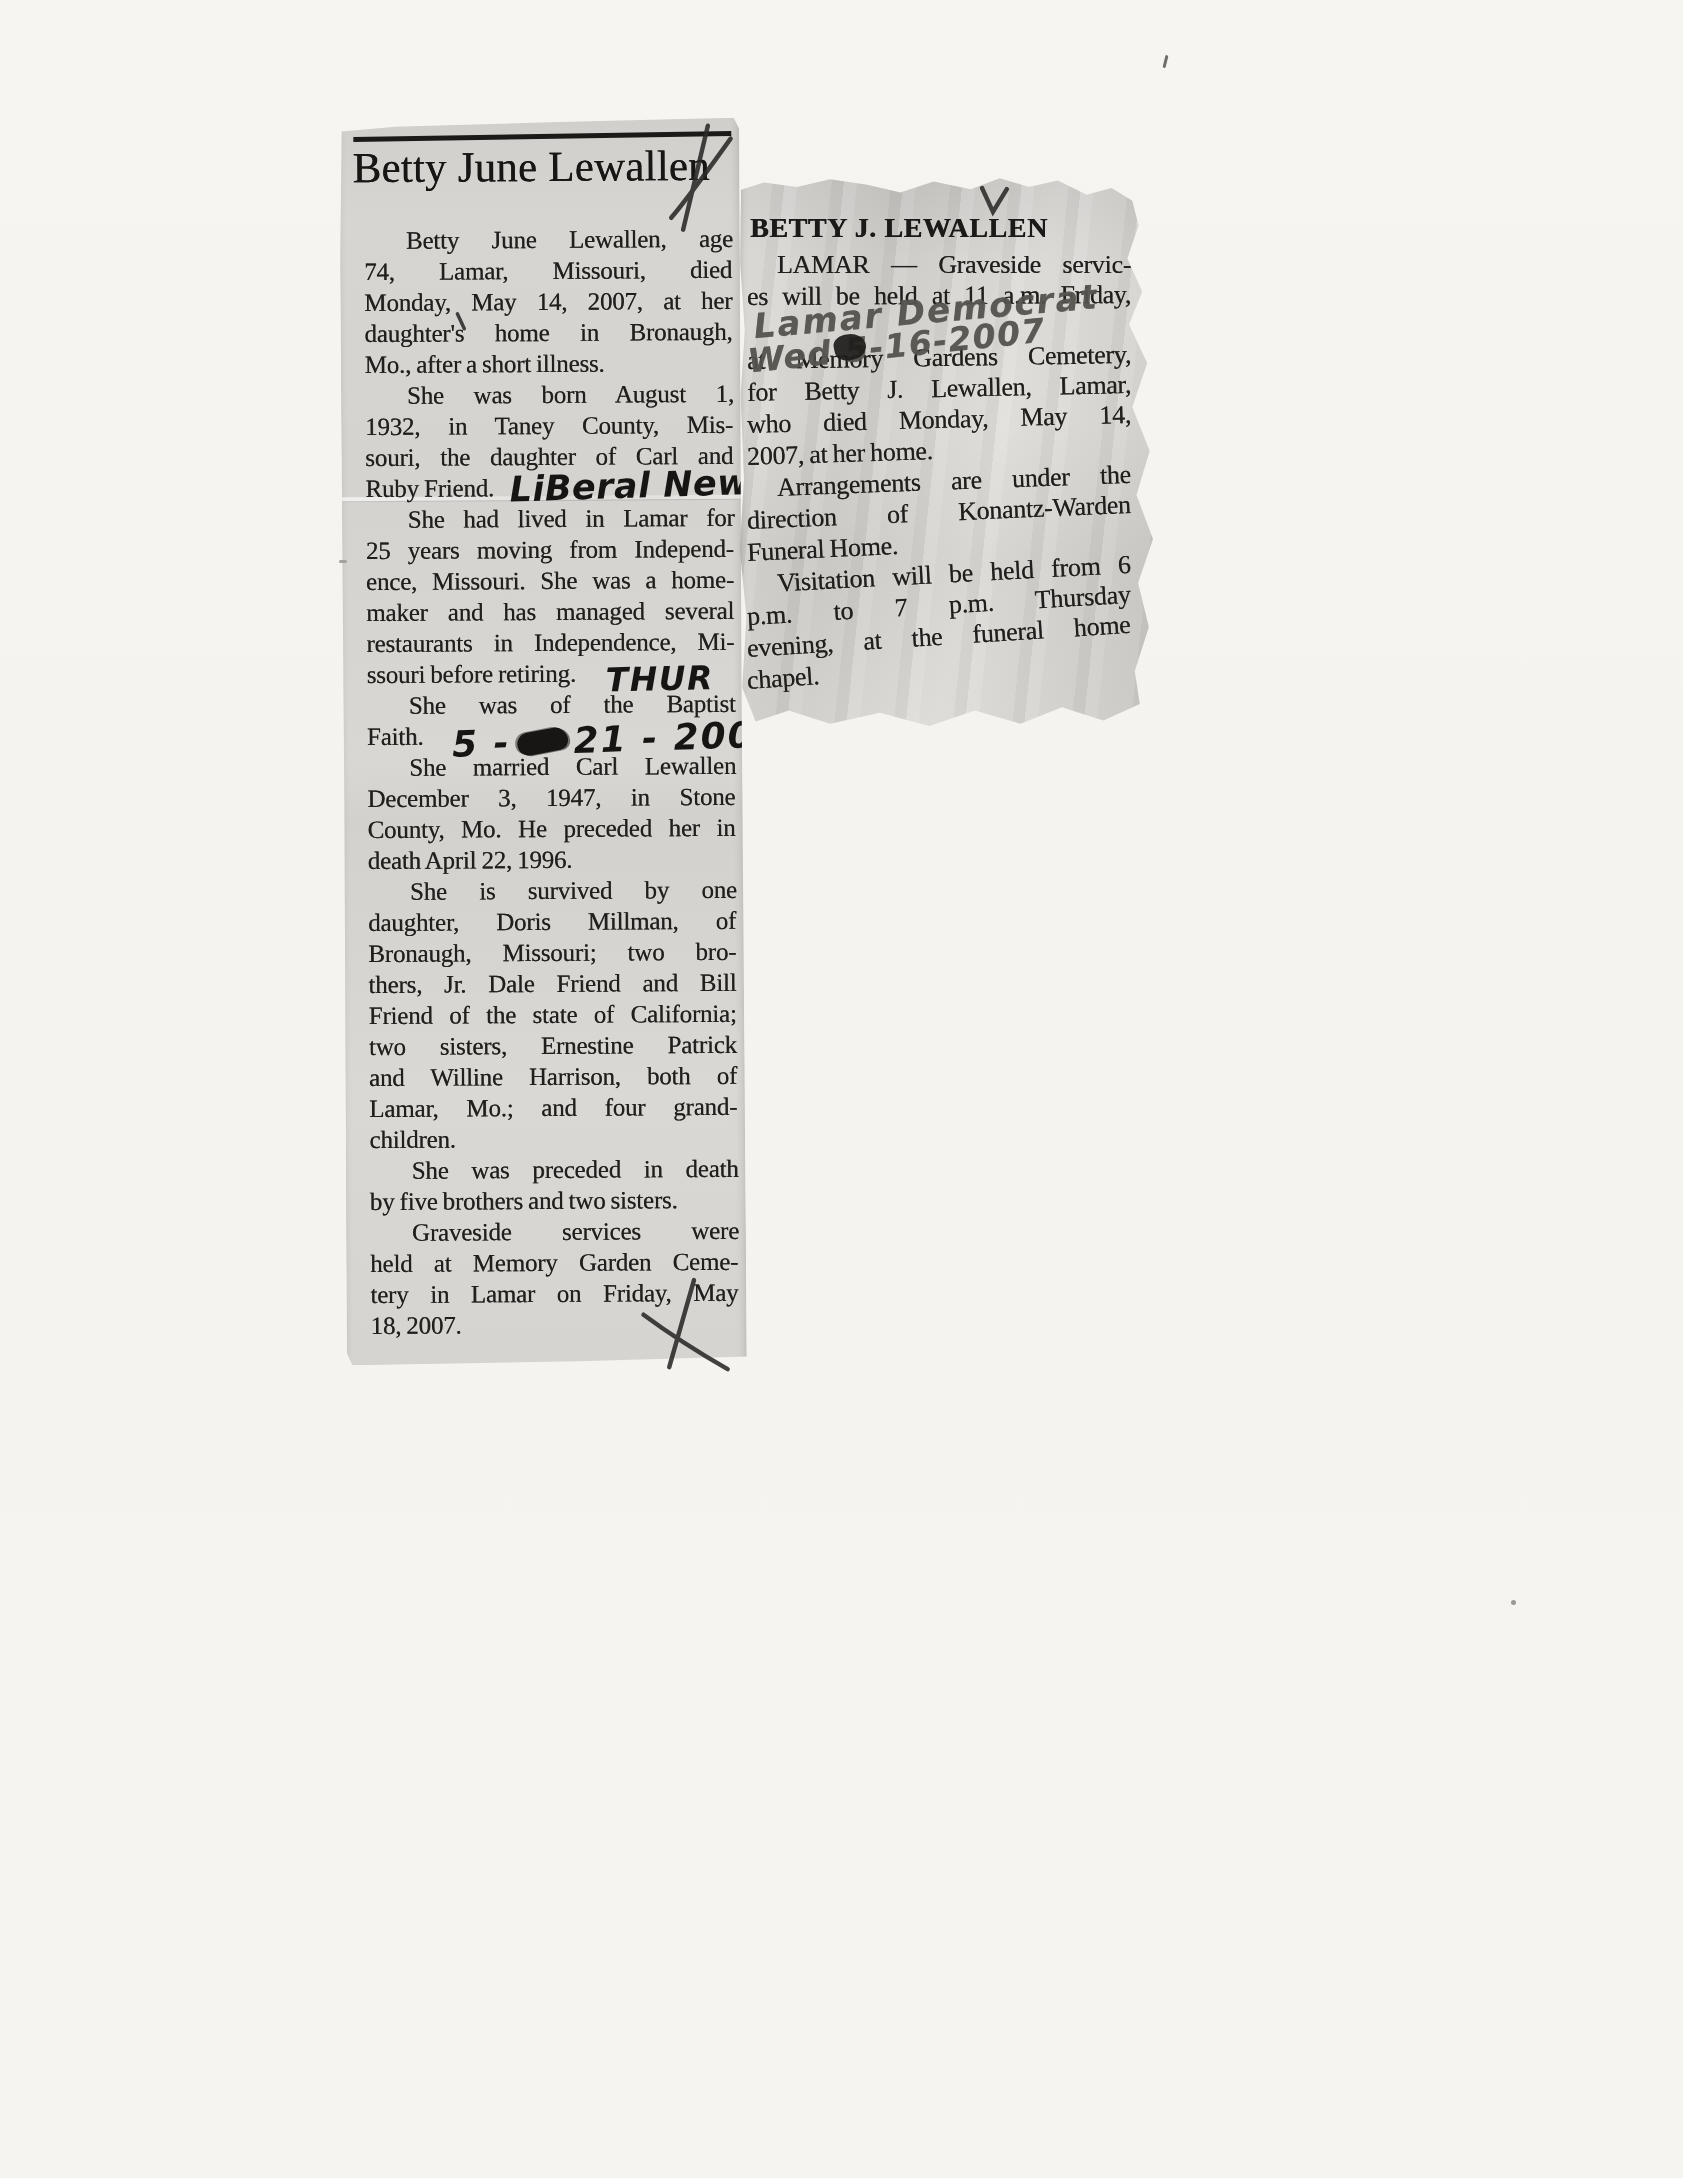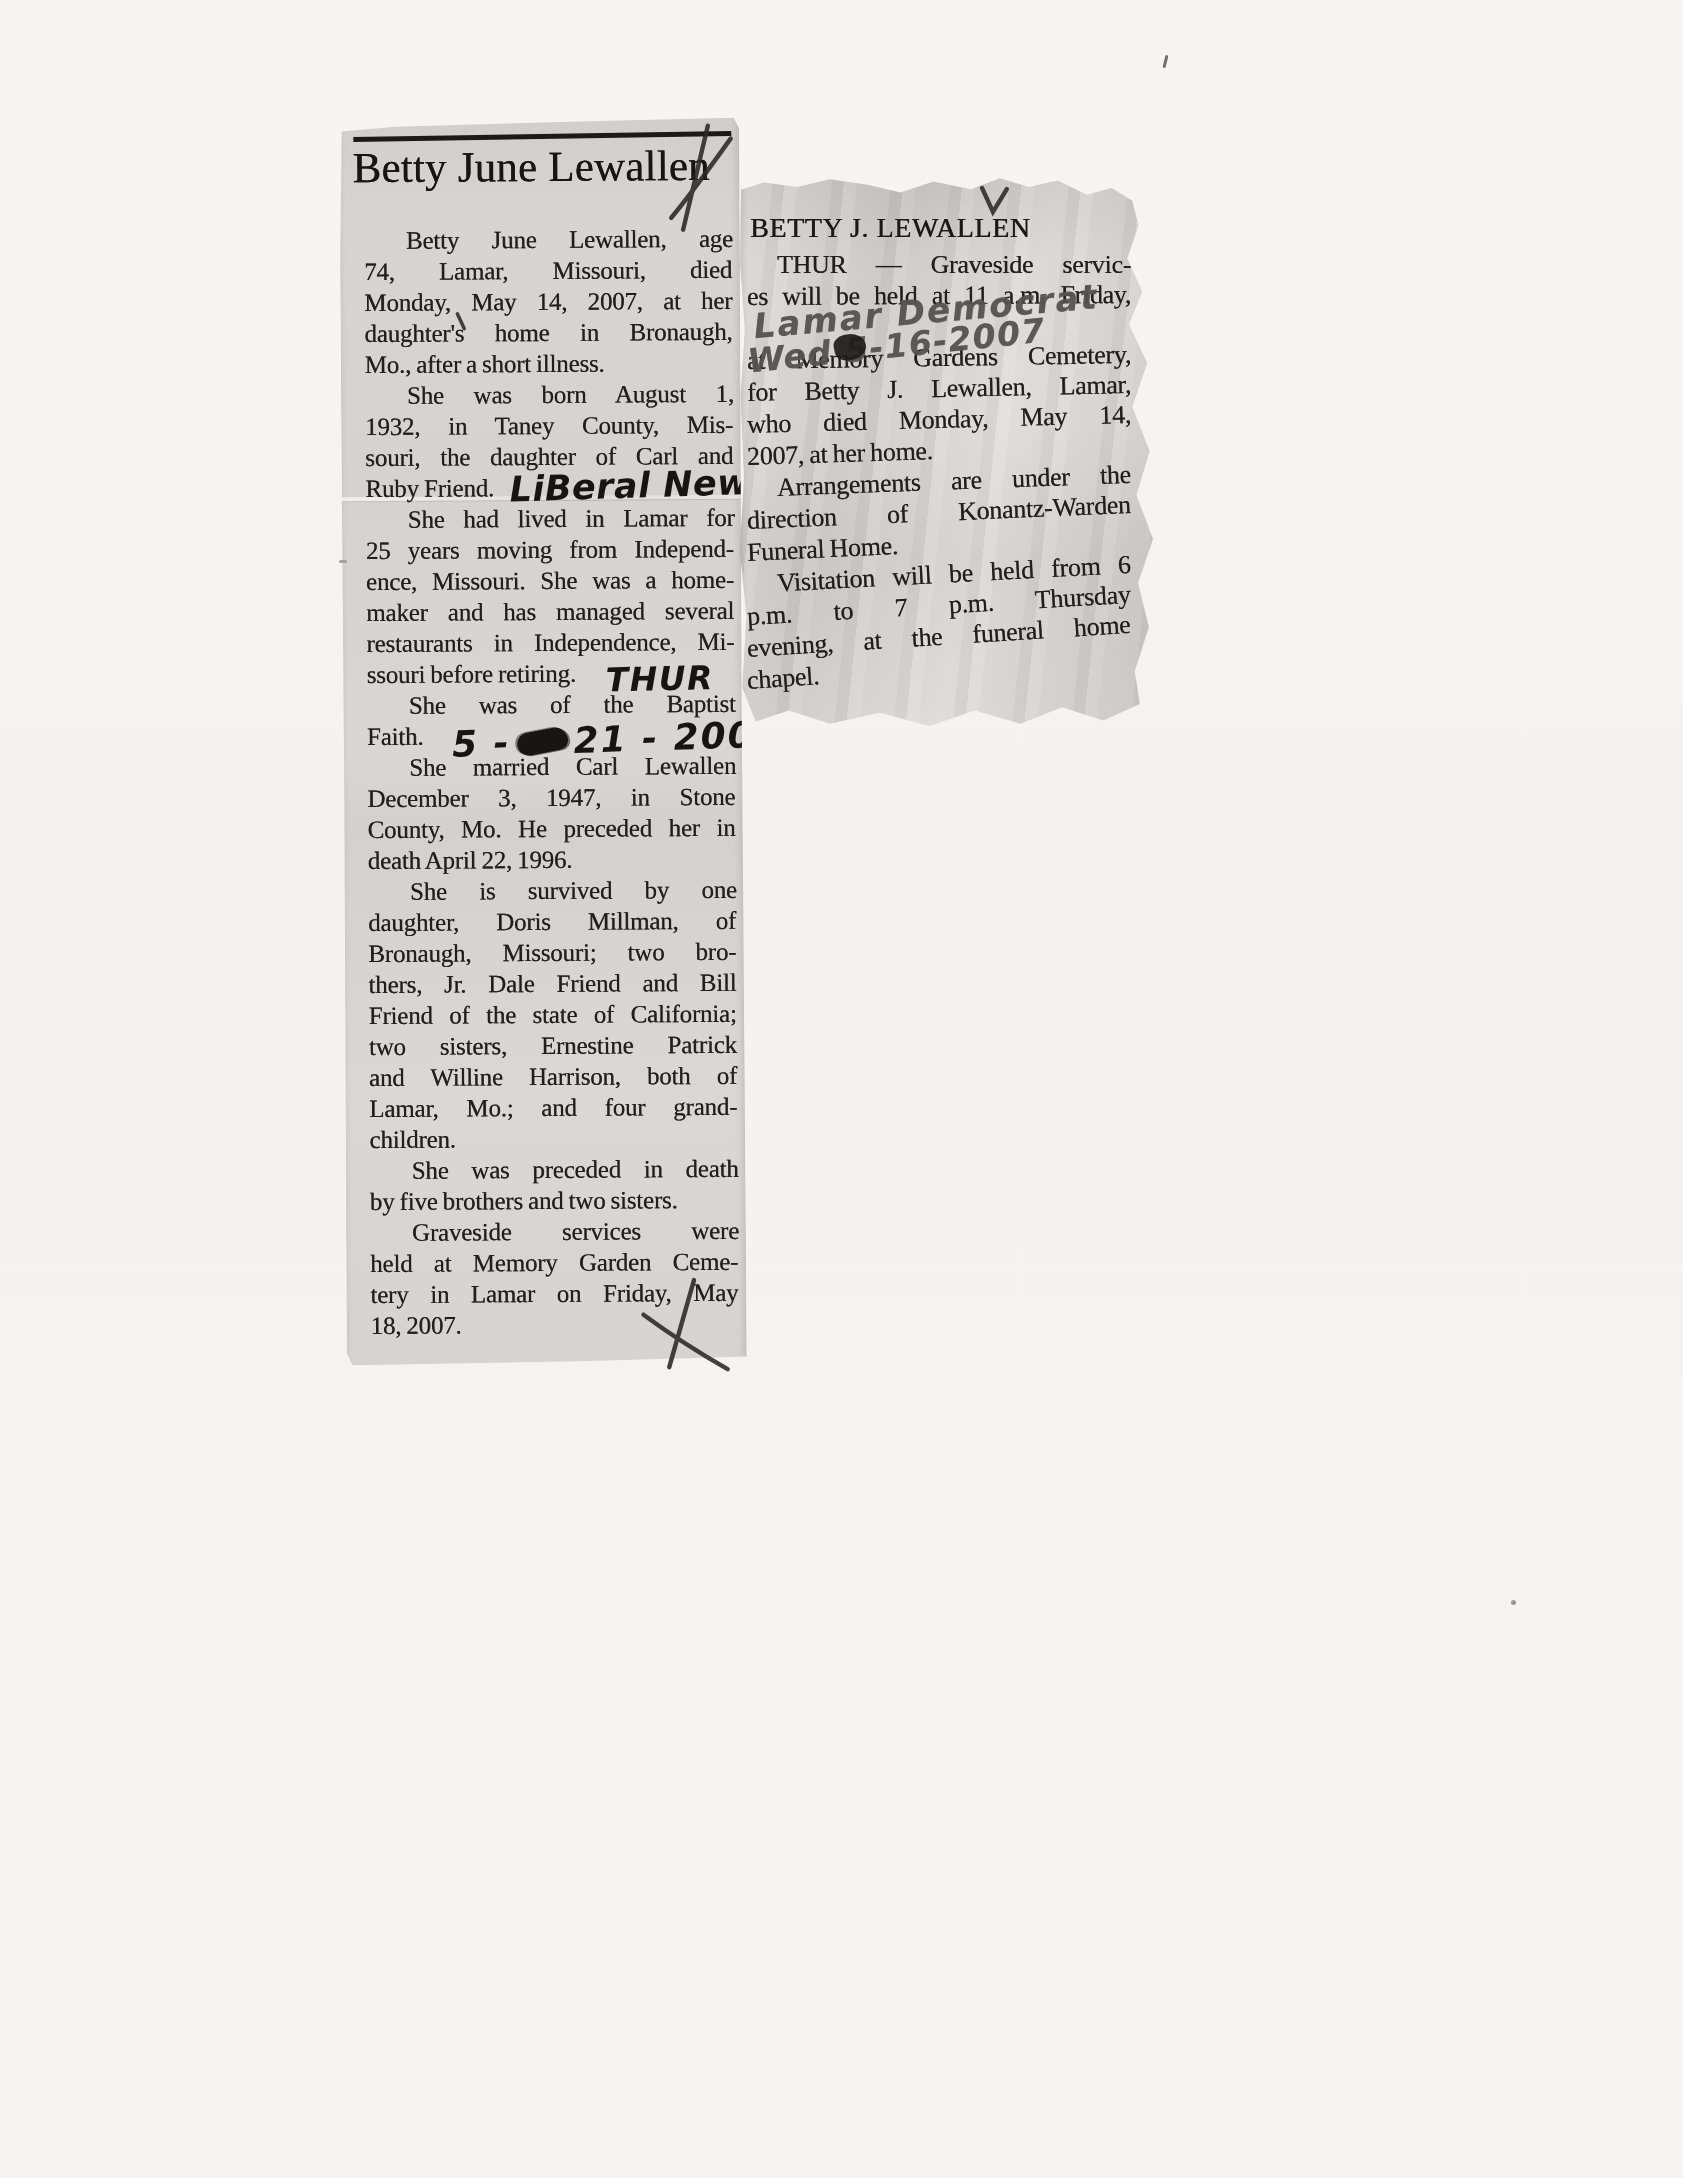--- a/index.html
+++ b/index.html
@@ -61,21 +61,21 @@
       linear-gradient(180deg,#cbc9c6 0%,#d8d6d2 15%,#dcdad5 45%,#d4d2ce 70%,#dbd9d4 100%);
     box-shadow:2px 3px 7px rgba(0,0,0,.2), inset 7px 0 9px -7px rgba(0,0,0,.3);
     clip-path:polygon(
       0.5% 2.5%,6% 1.2%,14% 2%,22% 0.6%,31% 1.6%,39% 3%,47% 1%,56% 2.4%,63% 0.4%,70% 2%,77% 0.8%,84% 3.4%,90% 2.2%,95% 4.5%,
       96.5% 9%,93.8% 15%,97.4% 21%,94.2% 27%,98.6% 34%,95% 42%,99.2% 50%,96% 58%,100% 66%,96.4% 74%,99% 82%,95.6% 90%,
       96.8% 96%,88% 99%,78% 96.6%,68% 99.6%,57% 97.2%,46% 100%,34% 97.6%,22% 99.6%,12% 97.2%,4% 99.2%,
       0.8% 93%,1.8% 80%,0.2% 68%,1.2% 55%,0.4% 40%,1.4% 28%,0.3% 16%);
   }
   .headline-right{
     position:absolute;left:11px;top:36px;width:376px;
-    font-size:28px;font-weight:normal;color:#1b1a18;letter-spacing:0.6px;white-space:nowrap;
+    font-size:28px;font-weight:bold;color:#1b1a18;letter-spacing:0.6px;white-space:nowrap;
     text-shadow:0.4px 0 0 #1b1a18;
   }
   .clip-right .body-col{left:8px;top:73px;width:384px;}
   .clip-right .tl{width:384px;height:32px;line-height:32px;font-size:26px;letter-spacing:-0.3px;word-spacing:-1px;transform-origin:0 50%;}
   .clip-right .tl.in{padding-left:30px;width:354px !important;}
   .tl.blank{text-align-last:left;}
   .hw-pencil{color:#55534e;opacity:0.95;text-shadow:0.3px 0.3px 0.5px rgba(85,83,78,.6);}
   .hw-lamar{left:14px;top:115px;font-size:34px;transform:rotate(-5deg);letter-spacing:2px;}
   .hw-wed{left:8px;top:150px;font-size:33px;transform:rotate(-6deg);letter-spacing:1.5px;}
   .ink-overwrite{
@@ -138,21 +138,21 @@
     </div>
   <div class="hw hw-liberal">LiBeral News</div>
   <div class="hw hw-thur">THUR</div>
   <div class="hw hw-date"><span>5 -</span><span class="ink-blob"></span><span>21 - 2007</span></div>
 </div>
 
 <div class="clipping clip-right">
   <div class="edge-frags"></div>
   <div class="headline-right">BETTY J. LEWALLEN</div>
   <div class="body-col">
-      <div class="tl j in" style="transform: rotate(0deg);">THUR — Graveside servic-</div>
+      <div class="tl j in" style="transform: rotate(0deg);">LAMAR — Graveside servic-</div>
       <div class="tl j" style="transform: rotate(-0.3deg);">es will be held at 11 a.m. Friday,</div>
       <div class="tl blank" style="transform: rotate(-0.6deg);"></div>
       <div class="tl j" style="transform: rotate(-0.9deg);">at Memory Gardens Cemetery,</div>
       <div class="tl j" style="transform: rotate(-1.2deg);">for Betty J. Lewallen, Lamar,</div>
       <div class="tl j" style="transform: rotate(-1.5deg);">who died Monday, May 14,</div>
       <div class="tl" style="transform: rotate(-1.8deg);">2007, at her home.</div>
       <div class="tl j in" style="transform: rotate(-2.1deg);">Arrangements are under the</div>
       <div class="tl j" style="transform: rotate(-2.4deg);">direction of Konantz-Warden</div>
       <div class="tl" style="transform: rotate(-2.7deg);">Funeral Home.</div>
       <div class="tl j in" style="transform: rotate(-3deg);">Visitation will be held from 6</div>

